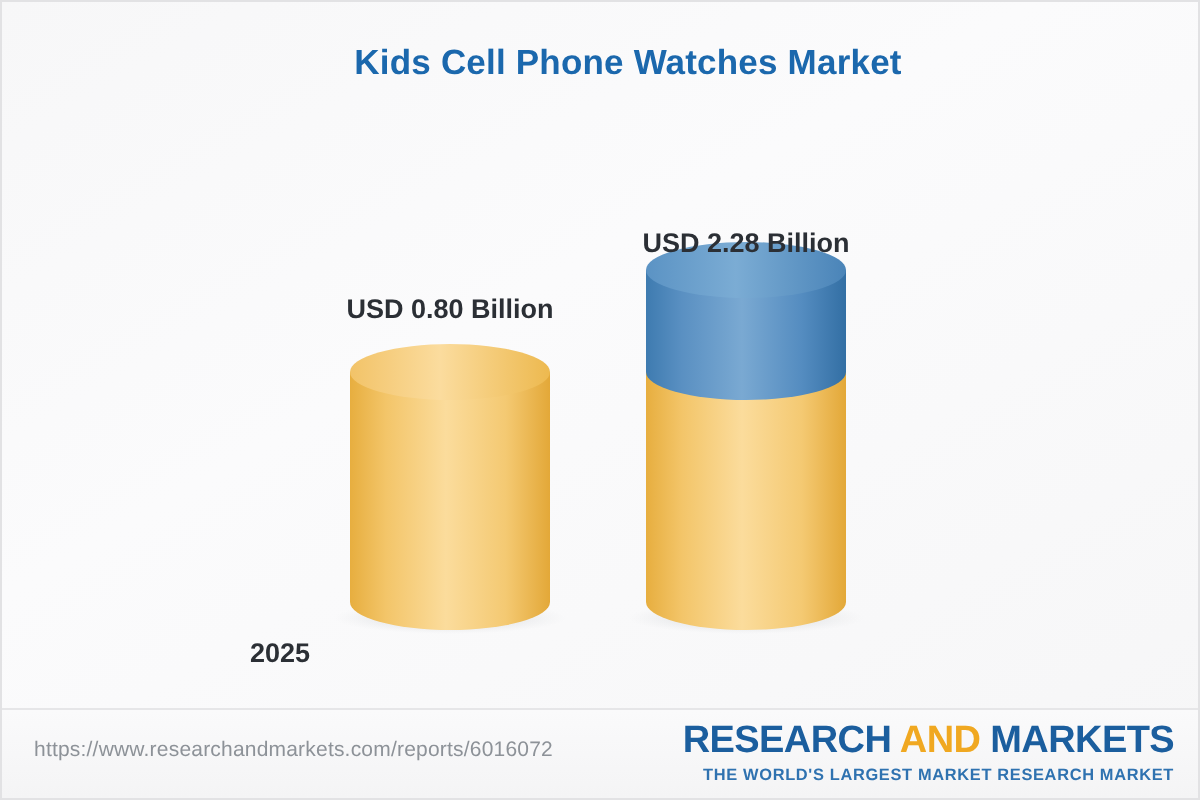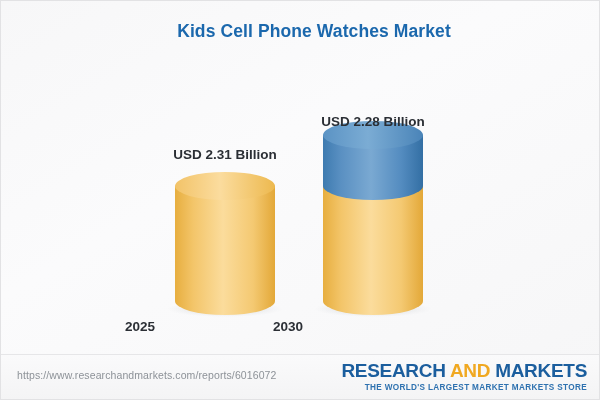--- a/index.html
+++ b/index.html
@@ -169,30 +169,29 @@
       <g>
 
         <path d="M322,185 L322,300 A50,14 0 0 0 422,300 L422,185 Z" fill="url(#yellowSide)"></path>
 
         <path d="M322,134 L322,185 A50,14 0 0 0 422,185 L422,134 Z" fill="url(#blueSide)"></path>
         <ellipse cx="372" cy="134" rx="50" ry="14" fill="url(#blueTop)"></ellipse>
       </g>
     </svg>
 
     
-    <div class="value-label" style="left:124px; top:146px;">USD 2.31 Billion</div>
+    <div class="value-label" style="left:124px; top:146px;">USD 0.80 Billion</div>
     <div class="value-label" style="left:272px; top:95px;margin-top:18px;">USD 2.28 Billion</div>
 
     
     <div class="cat-label" style="left:124px; top:318px;">2025</div>
-    <div class="cat-label" style="left:272px; top:318px;">2030</div>
   </div>
 
   <div class="footer">
     <div class="source-url">https://www.researchandmarkets.com/reports/6016072</div>
 
     <div class="logo">
       <div class="logo-main"><span>RESEARCH</span> <span class="logo-and">AND</span> <span>MARKETS</span></div>
-      <div class="logo-tag">THE WORLD'S LARGEST MARKET MARKETS STORE</div>
+      <div class="logo-tag">THE WORLD'S LARGEST MARKET RESEARCH MARKET</div>
     </div>
   </div>
 
 </div>
 
 </body></html>

